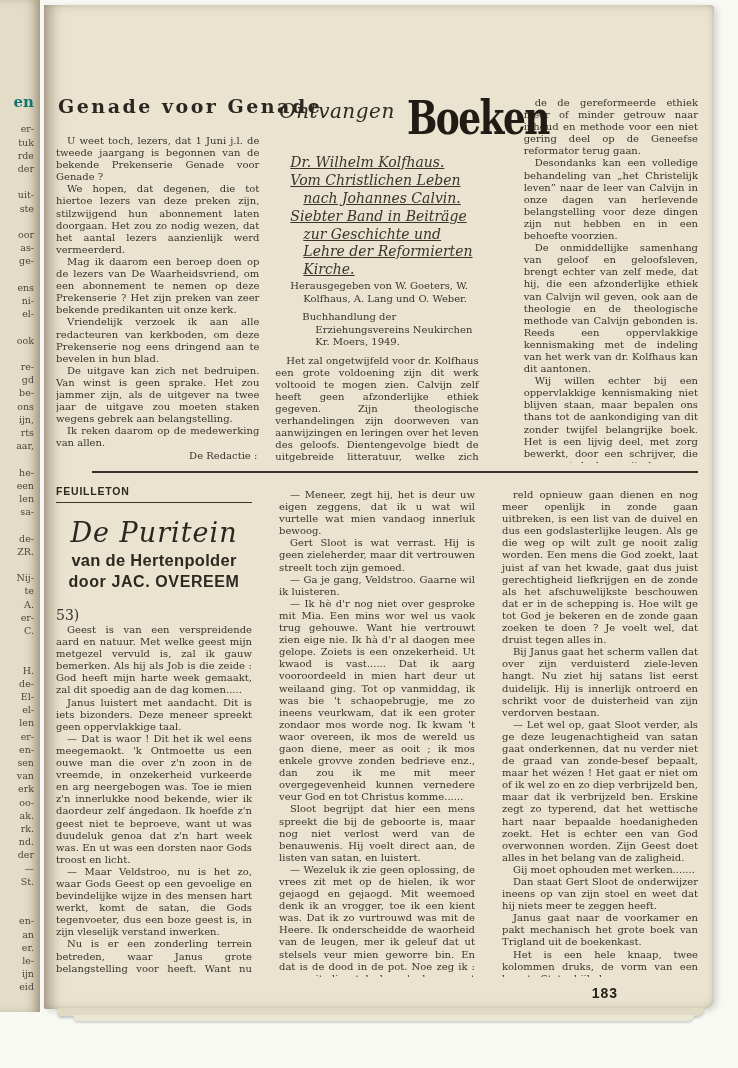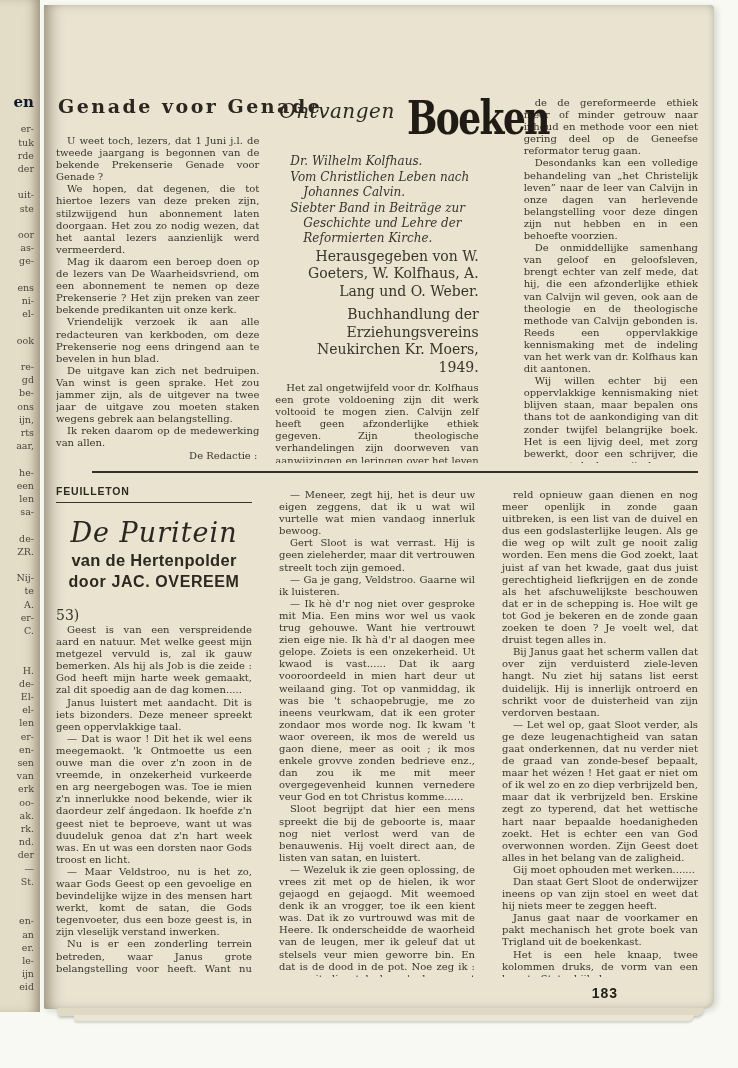--- a/index.html
+++ b/index.html
@@ -10,21 +10,21 @@
   .facing-strip {
     position:absolute; left:0; top:0; width:40px; height:1012px;
     background:#e3ddc8;
     box-shadow: inset -9px 0 12px -5px rgba(88,72,50,.55);
     overflow:hidden; padding:96px 6px 0 0;
   }
   .spine-line {
     text-align:right; font-size:9.5px; line-height:13.2px; min-height:13.2px;
     color:#4c453a; white-space:nowrap;
   }
-  .spine-line:first-child { font-size:15px; font-weight:bold; color:#0f172a; }
+  .spine-line:first-child { font-size:15px; font-weight:bold; color:#0f766e; }
 
   
   .page {
     position:absolute; left:44px; top:5px; width:670px; height:1004px;
     background:#e9e3d0;
     border-radius:0 4px 10px 2px;
     box-shadow:
       inset 11px 0 16px -7px rgba(88,72,50,.6),
       inset -3px 0 7px -3px rgba(0,0,0,.22),
       3px 2px 6px rgba(0,0,0,.15);
@@ -57,26 +57,26 @@
 
   
   .b-header { display:flex; align-items:flex-start; gap:12px; margin:10px 0 14px 4px; }
   .b-ontvangen { font-style:italic; font-size:20px; color:#2d2820; letter-spacing:.5px; }
   .b-big {
     display:inline-block; font-weight:bold; font-size:45px; line-height:.9;
     letter-spacing:-2px; color:#201c15;
     transform:scale(.8,1.02); transform-origin:left bottom;
   }
   .book-line {
-    font-style:italic; font-size:12px; line-height:1.25;
-    padding-left:28px; text-indent:-13px; margin-bottom:1px; text-align:left;
+    font-style:italic; font-size:14px; line-height:1.25;
+    padding-left:28px; text-indent:-13px; margin-bottom:1px; text-align:left;text-decoration:underline;
   }
   .publisher {
-    font-size:14px; line-height:1.25; padding-left:40px; text-indent:-13px;
-    margin:2px 0 6px 0; text-align:right;
+    font-size:10px; line-height:1.25; padding-left:40px; text-indent:-13px;
+    margin:2px 0 6px 0; text-align:left;
   }
 
   
   .divider { height:2px; background:#35302a; margin:8px 0 12px 36px; }
 
   
   .f-label-row {
     font-family:"Liberation Sans", sans-serif; font-weight:bold; font-size:10.5px;
     letter-spacing:.8px; color:#2d2820; padding-bottom:5px;
     border-bottom:1.5px solid #3a342b; margin-bottom:14px;

